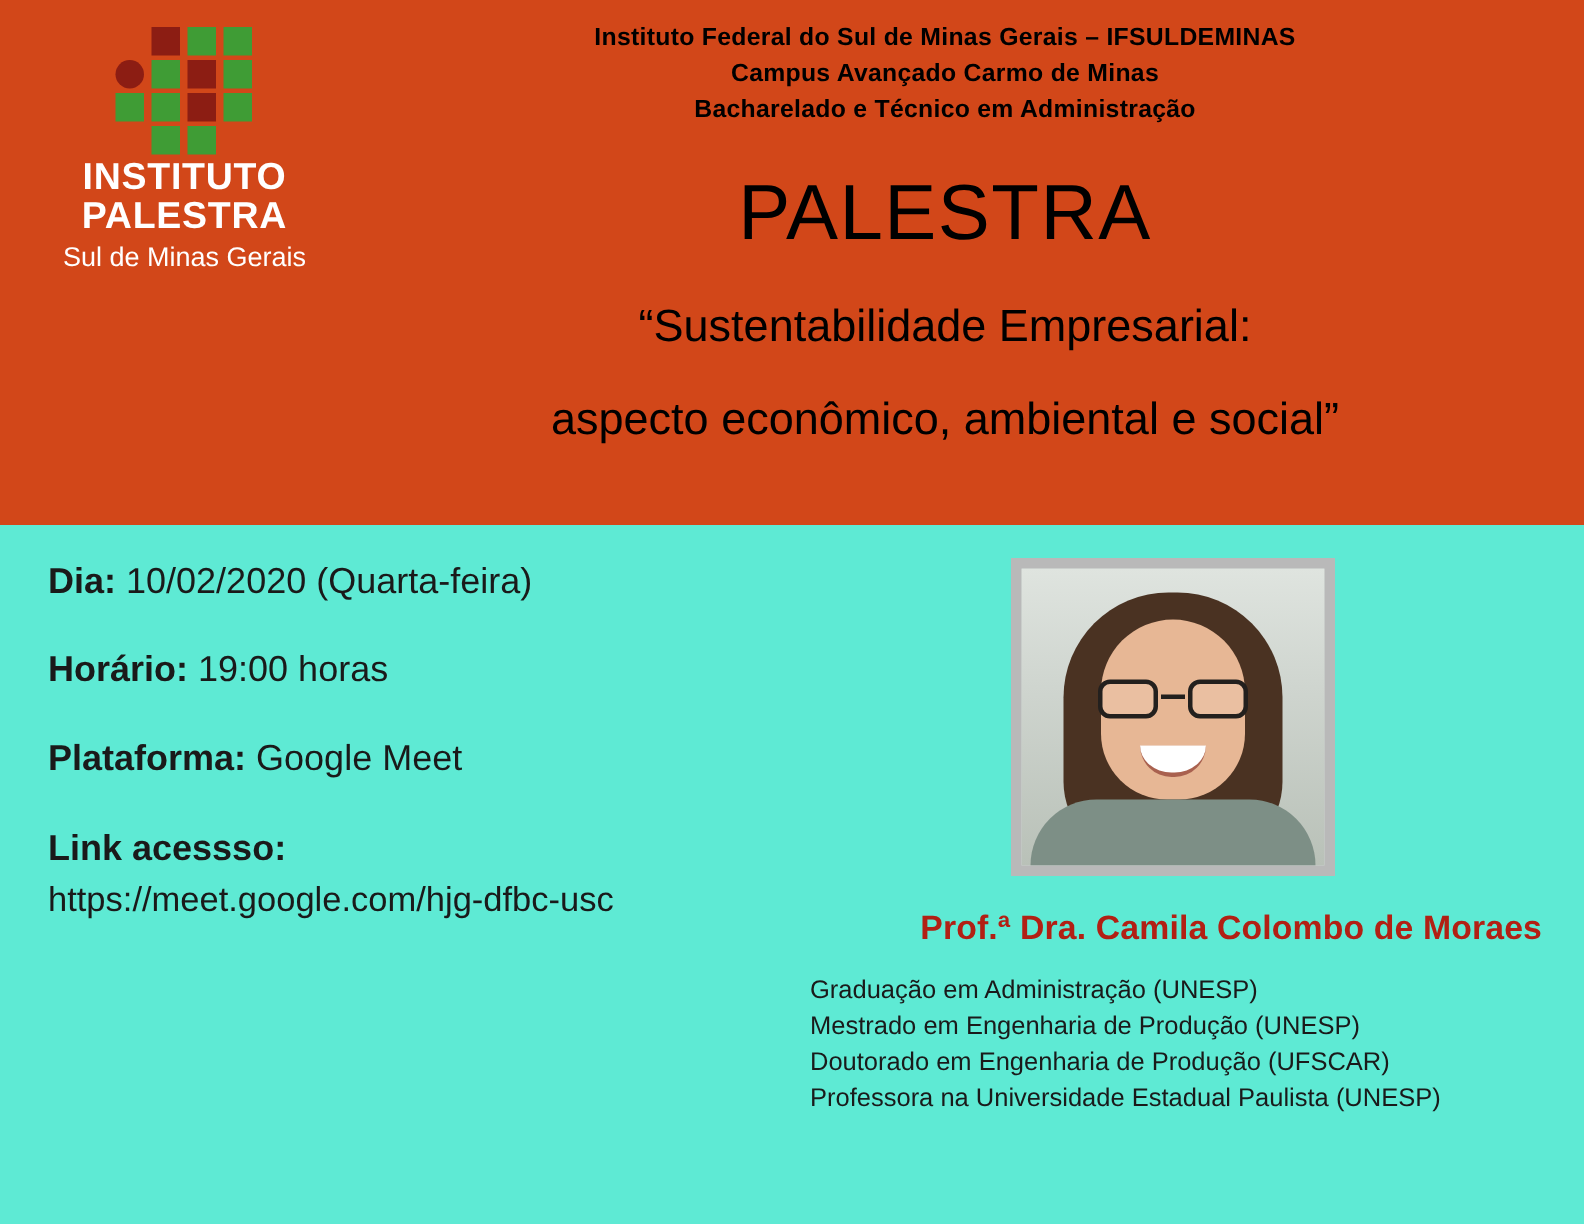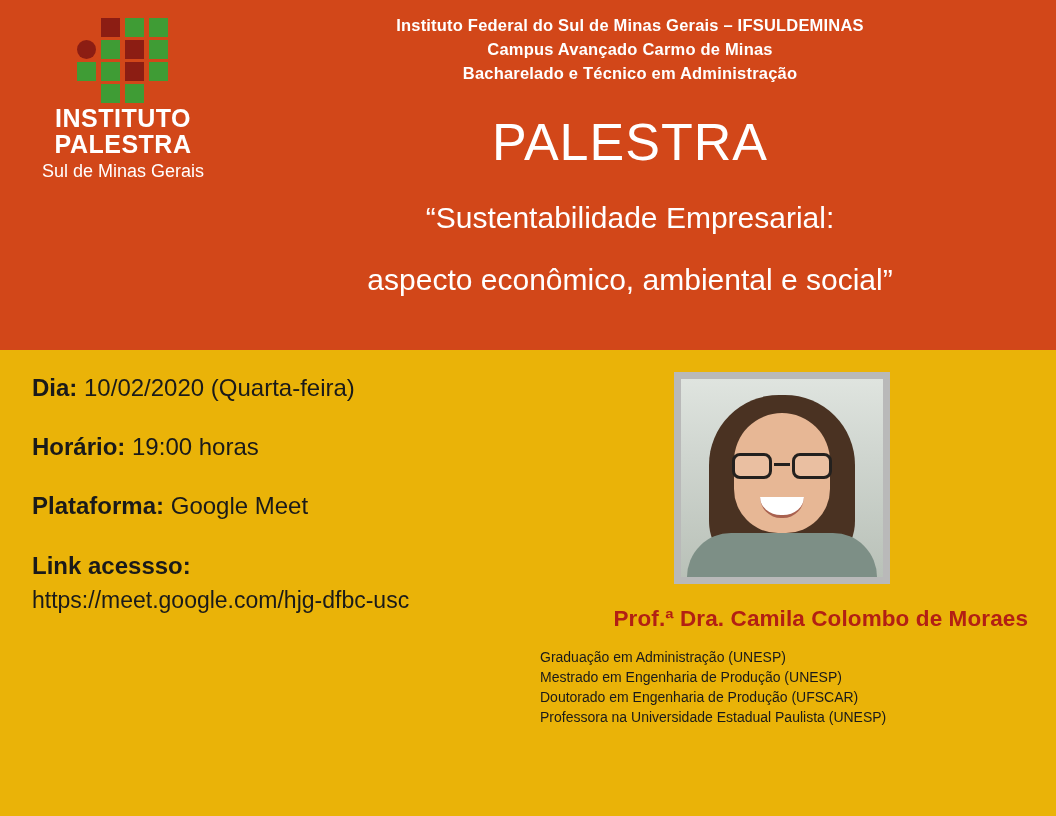--- a/index.html
+++ b/index.html
@@ -59,21 +59,21 @@
     margin-top: 4px;
     color: #ffffff;
   }
 
   .header-titles {
     position: absolute;
     left: 230px;
     top: 14px;
     width: 800px;
     text-align: center;
-    color: #ffffff;
+    color: #000000;
   }
   .inst-line {
     font-size: 16.5px;
     font-weight: bold;
     line-height: 1.45;
     letter-spacing: 0.2px;
   }
   .palestra {
     margin-top: 26px;
     font-size: 52px;
@@ -88,21 +88,21 @@
   }
   .theme-line.second {
     margin-top: 22px;
   }
 
   
   .content {
     position: relative;
     width: 1056px;
     height: 466px;
-    background: #eab308;
+    background: #5eead4;
   }
   .left-col {
     position: absolute;
     left: 32px;
     top: 22px;
     width: 480px;
     color: #1a1a1a;
   }
   .info-row {
     font-size: 24px;
@@ -223,21 +223,21 @@
     margin-top: 22px;
     text-align: right;
     font-size: 22.5px;
     font-weight: bold;
     color: #b22014;
     letter-spacing: 0.1px;
   }
   .bio {
     margin-top: 16px;
     padding-left: 4px;
-    font-size: 14px;
+    font-size: 17px;
     line-height: 1.42;
     color: #1a1a1a;
   }
   .bio .just {
     text-align: justify;
     text-align-last: left;
   }
 </style>
 </head>
 <body>

